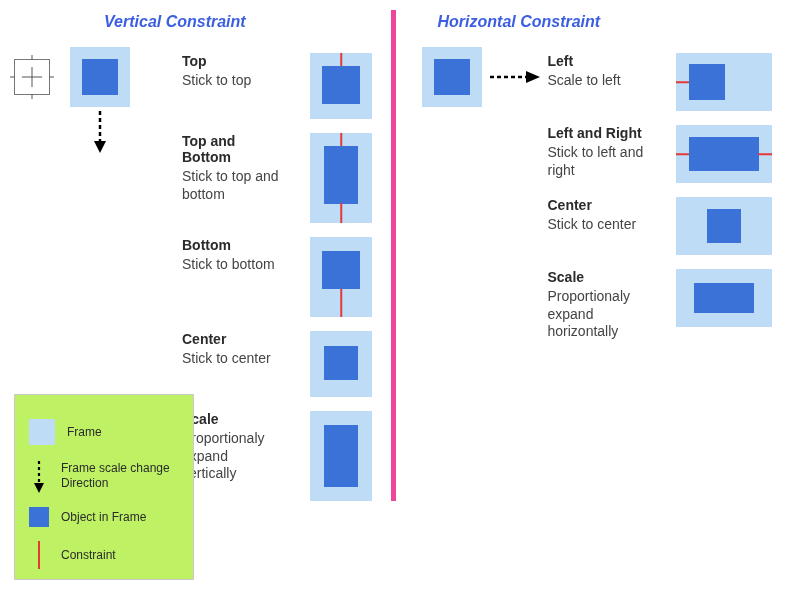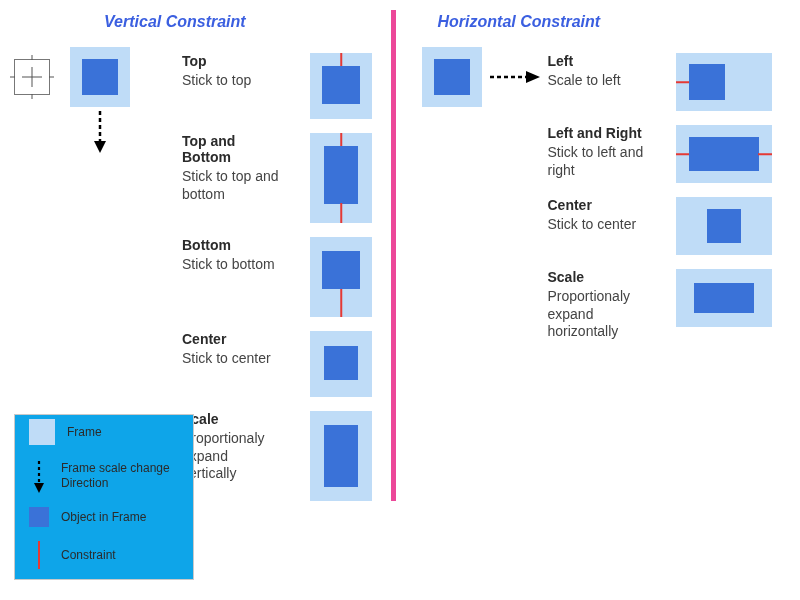--- a/index.html
+++ b/index.html
@@ -134,25 +134,25 @@
 
   
   .h-demo { height: 58px; width: 96px; }
 
   
   .legend {
     position: absolute;
     left: 14px;
     bottom: 20px;
     border: 1px solid #c9c9c9;
-    padding: 4px 14px 10px 14px;
+    padding: 24px 14px 10px 14px;
     display: flex;
     flex-direction: column;
     gap: 14px;
-    background: #0ea5e9;
+    background: #bef264;
     width: 150px;
     justify-content: space-between;
   }
   .legend-row { display: flex; align-items: center; gap: 12px; font-size: 12px; }
   .swatch { flex-shrink: 0; }
   .swatch.frame { width: 26px; height: 26px; background: var(--light-blue); }
   .swatch.obj   { width: 20px; height: 20px; background: var(--dark-blue); }
   .swatch.arrow { width: 20px; display:flex; justify-content:center; }
   .swatch.pin   { width: 20px; display:flex; justify-content:center; }
   .pin-sample { width: 1.5px; height: 28px; background: var(--red); }

